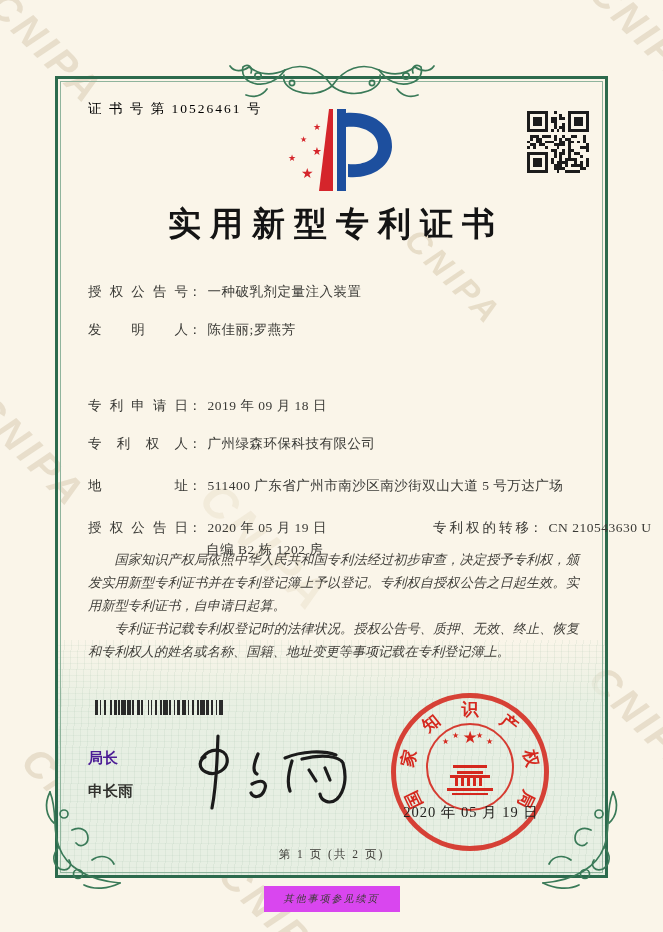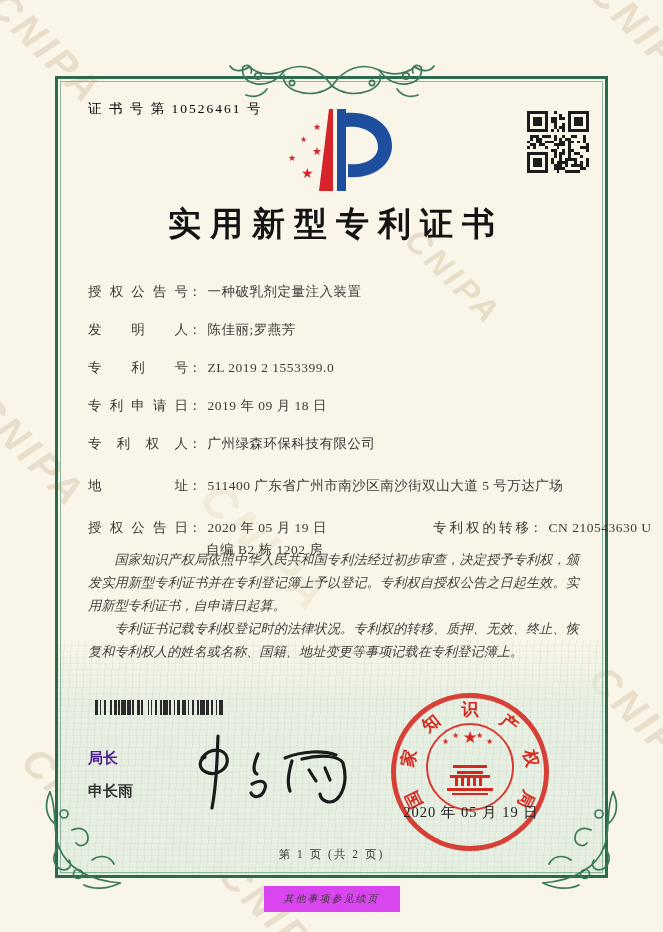--- a/index.html
+++ b/index.html
@@ -403,44 +403,41 @@
   </div>
 
   <div class="title">实用新型专利证书</div>
 
   <div class="row" style="top:283px">
     <span class="lbl">授权公告号</span><span class="colon">：</span><span class="val">一种破乳剂定量注入装置</span>
   </div>
   <div class="row" style="top:321px">
     <span class="lbl">发明人</span><span class="colon">：</span><span class="val">陈佳丽;罗燕芳</span>
   </div>
-  <div class="row" style="top:359px">
-    <span class="lbl">专利号</span><span class="colon">：</span><span class="val">ZL 2019 2 1553399.0</span>
-  </div>
   <div class="row" style="top:397px">
     <span class="lbl">专利申请日</span><span class="colon">：</span><span class="val">2019 年 09 月 18 日</span>
   </div>
   <div class="row" style="top:435px">
     <span class="lbl">专利权人</span><span class="colon">：</span><span class="val">广州绿森环保科技有限公司</span>
   </div>
   <div class="row" style="top:477px">
     <span class="lbl">地址</span><span class="colon">：</span><span class="val">511400 广东省广州市南沙区南沙街双山大道 5 号万达广场</span>
   </div>
   <div class="addr2">自编 B2 栋 1202 房</div>
 
   <div class="row" style="top:519px">
     <span class="lbl">授权公告日</span><span class="colon">：</span><span class="val">2020 年 05 月 19 日</span>
     <span class="grant2">
       <span class="lbl">专利权的转移</span><span class="colon">：</span><span class="val">CN 210543630 U</span>
     </span>
   </div>
 
   <div class="paras">
     <p>国家知识产权局依照中华人民共和国专利法经过初步审查，决定授予专利权，颁发实用新型专利证书并在专利登记簿上予以登记。专利权自授权公告之日起生效。实用新型专利证书，自申请日起算。</p>
-    <p>专利证书记载专利权登记时的法律状况。专利权的转移、质押、无效、终止、恢复和专利权人的姓名或名称、国籍、地址变更等事项记载在专利登记簿上。</p>
+    <p>专利证书记载专利权登记时的法律状况。授权公告号、质押、无效、终止、恢复和专利权人的姓名或名称、国籍、地址变更等事项记载在专利登记簿上。</p>
   </div>
 
   <div class="barcode" id="barcode"><i style="width: 3.1px; background: rgb(42, 42, 42);"></i><i style="width: 1.55px; background: transparent;"></i><i style="width: 1.55px; background: rgb(42, 42, 42);"></i><i style="width: 3.1px; background: transparent;"></i><i style="width: 1.55px; background: rgb(42, 42, 42);"></i><i style="width: 4.65px; background: transparent;"></i><i style="width: 1.55px; background: rgb(42, 42, 42);"></i><i style="width: 1.55px; background: transparent;"></i><i style="width: 3.1px; background: rgb(42, 42, 42);"></i><i style="width: 1.55px; background: transparent;"></i><i style="width: 1.55px; background: rgb(42, 42, 42);"></i><i style="width: 1.55px; background: transparent;"></i><i style="width: 4.65px; background: rgb(42, 42, 42);"></i><i style="width: 1.55px; background: transparent;"></i><i style="width: 3.1px; background: rgb(42, 42, 42);"></i><i style="width: 1.55px; background: transparent;"></i><i style="width: 1.55px; background: rgb(42, 42, 42);"></i><i style="width: 3.1px; background: transparent;"></i><i style="width: 3.1px; background: rgb(42, 42, 42);"></i><i style="width: 1.55px; background: transparent;"></i><i style="width: 1.55px; background: rgb(42, 42, 42);"></i><i style="width: 4.65px; background: transparent;"></i><i style="width: 1.55px; background: rgb(42, 42, 42);"></i><i style="width: 1.55px; background: transparent;"></i><i style="width: 1.55px; background: rgb(42, 42, 42);"></i><i style="width: 3.1px; background: transparent;"></i><i style="width: 1.55px; background: rgb(42, 42, 42);"></i><i style="width: 3.1px; background: transparent;"></i><i style="width: 1.55px; background: rgb(42, 42, 42);"></i><i style="width: 1.55px; background: transparent;"></i><i style="width: 4.65px; background: rgb(42, 42, 42);"></i><i style="width: 1.55px; background: transparent;"></i><i style="width: 1.55px; background: rgb(42, 42, 42);"></i><i style="width: 3.1px; background: transparent;"></i><i style="width: 1.55px; background: rgb(42, 42, 42);"></i><i style="width: 1.55px; background: transparent;"></i><i style="width: 3.1px; background: rgb(42, 42, 42);"></i><i style="width: 1.55px; background: transparent;"></i><i style="width: 4.65px; background: rgb(42, 42, 42);"></i><i style="width: 1.55px; background: transparent;"></i><i style="width: 1.55px; background: rgb(42, 42, 42);"></i><i style="width: 3.1px; background: transparent;"></i><i style="width: 1.55px; background: rgb(42, 42, 42);"></i><i style="width: 3.1px; background: transparent;"></i><i style="width: 1.55px; background: rgb(42, 42, 42);"></i><i style="width: 1.55px; background: transparent;"></i><i style="width: 4.65px; background: rgb(42, 42, 42);"></i><i style="width: 1.55px; background: transparent;"></i><i style="width: 3.1px; background: rgb(42, 42, 42);"></i><i style="width: 1.55px; background: transparent;"></i><i style="width: 1.55px; background: rgb(42, 42, 42);"></i><i style="width: 3.1px; background: transparent;"></i><i style="width: 1.55px; background: rgb(42, 42, 42);"></i><i style="width: 1.55px; background: transparent;"></i><i style="width: 4.65px; background: rgb(42, 42, 42);"></i><i style="width: 1.55px; background: transparent;"></i></div>
 
   <div class="issuer-role">局长</div>
   <div class="issuer-name">申长雨</div>
   <svg class="signature" width="200" height="88" viewBox="0 0 200 88">
     <g stroke="#1b1b1b" stroke-width="3.2" fill="none" stroke-linecap="round" stroke-linejoin="round">
       <path d="M30,30 C38,19 53,20 55,30 C57,41 44,49 34,44 C26,40 27,32 33,29"></path>
       <path d="M46,8 C45,30 45,55 40,80"></path>

